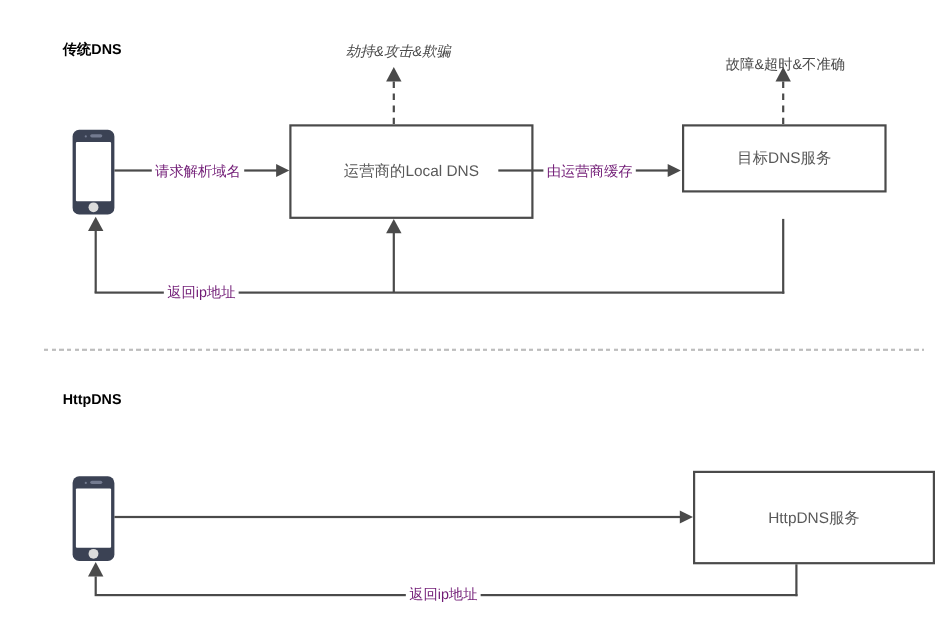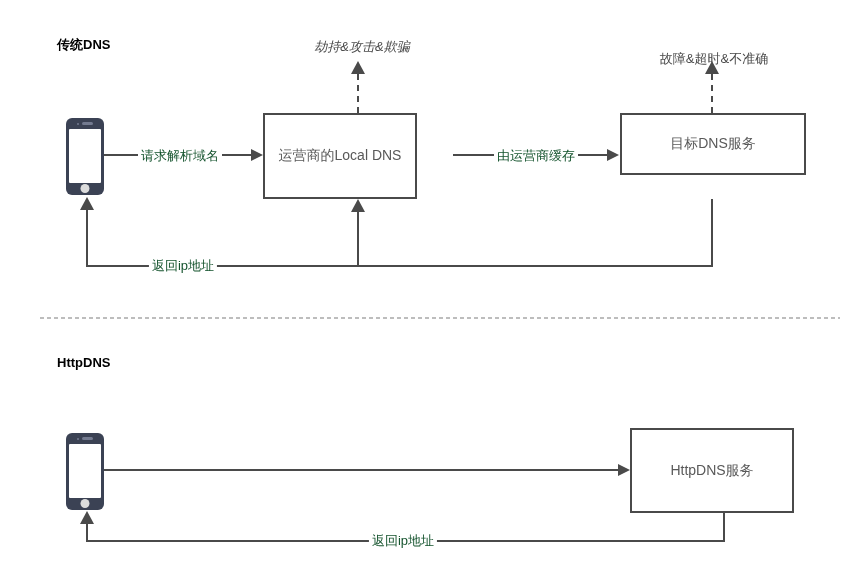--- a/index.html
+++ b/index.html
@@ -15,21 +15,21 @@
     display:flex;align-items:center;justify-content:center;
     font-size:14px;color:#595959;text-align:center;white-space:nowrap;
   }
   .hline{position:absolute;height:2px;background:#4a4a4a;}
   .vline{position:absolute;width:2px;background:#4a4a4a;}
   .vdash{position:absolute;width:0;border-left:2px dashed #4a4a4a;}
   .ah-right{position:absolute;width:0;height:0;border-top:6px solid transparent;border-bottom:6px solid transparent;border-left:12px solid #4a4a4a;}
   .ah-up{position:absolute;width:0;height:0;border-left:7px solid transparent;border-right:7px solid transparent;border-bottom:13px solid #4a4a4a;}
   .edge-label{
     position:absolute;transform:translate(-50%,-50%);background:#ffffff;padding:1px 3px;
-    font-size:13px;color:#14532d;white-space:nowrap;line-height:1.3;
+    font-size:13px;color:#701a75;white-space:nowrap;line-height:1.3;
   }
   .divider{position:absolute;height:2px;background:repeating-linear-gradient(90deg,#bdbdbd 0 4px,transparent 4px 7px);}
   
   .phone{position:absolute;width:38px;height:77px;background:#3b4254;border-radius:6px;}
   .phone-screen{position:absolute;left:3px;right:3px;top:11px;bottom:12px;background:#ffffff;border-radius:1px;}
   .phone-camera{position:absolute;left:11px;top:5px;width:2px;height:2px;border-radius:50%;background:#747b90;}
   .phone-speaker{position:absolute;left:16px;top:4px;width:11px;height:3px;border-radius:2px;background:#747b90;}
   .phone-home{position:absolute;left:50%;transform:translateX(-50%);bottom:2px;width:9px;height:9px;border-radius:50%;background:#dcdcdc;}
 </style>
 </head>
@@ -47,21 +47,21 @@
   <div class="ah-up" style="left:705px;top:61px;"></div>
   <div class="vdash" style="left:711px;top:74px;height:39px;"></div>
 
   <div class="phone" style="left:66px;top:118px;">
     <div class="phone-camera"></div>
     <div class="phone-speaker"></div>
     <div class="phone-screen"></div>
     <div class="phone-home"></div>
   </div>
 
-  <div class="node" style="left:263px;top:113px;width:154px;height:86px;">运营商的Local DNS</div>
+  <div class="node" style="left:263px;top:113px;width:222px;height:86px;">运营商的Local DNS</div>
   <div class="node" style="left:620px;top:113px;width:186px;height:62px;">目标DNS服务</div>
 
   <div class="hline" style="left:104px;top:154px;width:148px;"></div>
   <div class="ah-right" style="left:251px;top:149px;"></div>
   <span class="edge-label" style="left:180px;top:156px;">请求解析域名</span>
 
   <div class="hline" style="left:453px;top:154px;width:155px;"></div>
   <div class="ah-right" style="left:607px;top:149px;"></div>
   <span class="edge-label" style="left:536px;top:156px;">由运营商缓存</span>
 
@@ -77,21 +77,21 @@
 
   <div class="abs section-label" style="left:57px;top:355px;text-align:right;">HttpDNS</div>
 
   <div class="phone" style="left:66px;top:433px;">
     <div class="phone-camera"></div>
     <div class="phone-speaker"></div>
     <div class="phone-screen"></div>
     <div class="phone-home"></div>
   </div>
 
-  <div class="node" style="left:630px;top:428px;width:164px;height:85px;">HttpDNS服务</div>
+  <div class="node" style="left:630px;top:428px;width:220px;height:85px;">HttpDNS服务</div>
 
   <div class="hline" style="left:104px;top:469px;width:515px;"></div>
   <div class="ah-right" style="left:618px;top:464px;"></div>
 
   <div class="vline" style="left:723px;top:513px;height:29px;"></div>
   <div class="hline" style="left:86px;top:540px;width:639px;"></div>
   <div class="vline" style="left:86px;top:524px;height:16px;"></div>
   <div class="ah-up" style="left:80px;top:511px;"></div>
   <span class="edge-label" style="left:403px;top:541px;">返回ip地址</span>
 

